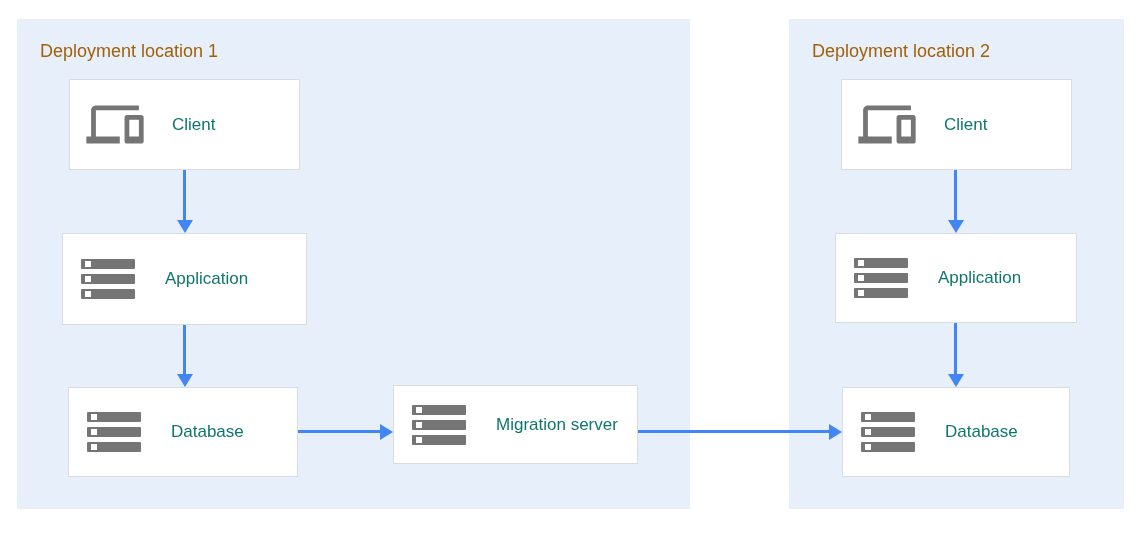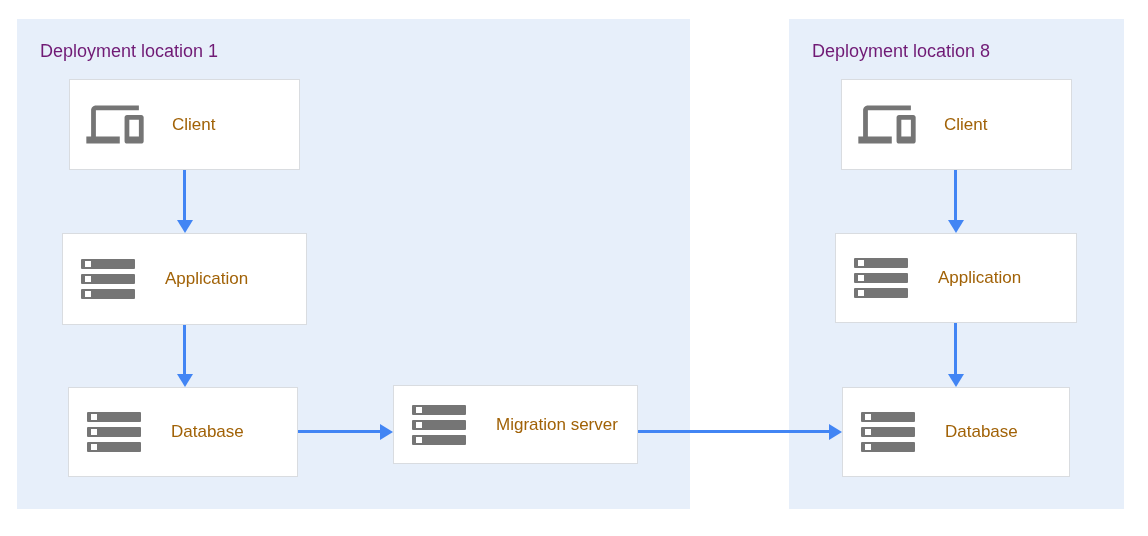--- a/index.html
+++ b/index.html
@@ -15,21 +15,21 @@
     position: absolute;
     background: #e7effa;
   }
   #zone1 { left: 17px; top: 19px; width: 673px; height: 490px; }
   #zone2 { left: 789px; top: 19px; width: 335px; height: 490px; }
   .zone-title {
     position: absolute;
     left: 23px;
     top: 22px;
     font-size: 18px;
-    color: #701a75;
+    color: #a16207;
     white-space: nowrap;
   }
   .node {
     position: absolute;
     background: #ffffff;
     border: 1px solid #d9dce0;
     box-sizing: border-box;
     display: flex;
     align-items: center;
     padding-left: 16px;
@@ -45,21 +45,21 @@
     width: 58px;
     display: flex;
     justify-content: center;
     align-items: center;
     flex: 0 0 58px;
   }
   .node-label {
     margin-left: 28px;
     font-size: 17px;
     line-height: 1.6;
-    color: #a16207;
+    color: #0f766e;
   }
   
   .stack-icon { display: flex; flex-direction: column; gap: 5px; }
   .stack-icon .bar {
     width: 54px; height: 10px;
     background: #757575;
     border-radius: 1px;
     position: relative;
   }
   .stack-icon .bar::before {
@@ -103,21 +103,21 @@
 </head>
 <body>
 
 <div id="stage">
 
   <div class="zone" id="zone1">
     <div class="zone-title">Deployment location 1</div>
   </div>
 
   <div class="zone" id="zone2">
-    <div class="zone-title">Deployment location 8</div>
+    <div class="zone-title">Deployment location 2</div>
   </div>
 
   <div class="node" id="n-client1">
     <span class="icon-cell">
       <svg viewBox="0 3 24 18" width="58" height="43" aria-hidden="true">
         <path fill="#757575" d="M4 6h18V4H4c-1.1 0-2 .9-2 2v11H0v3h14v-3H4V6zm19 2h-6c-.55 0-1 .45-1 1v10c0 .55.45 1 1 1h6c.55 0 1-.45 1-1V9c0-.55-.45-1-1-1zm-1 9h-4v-7h4v7z"></path>
       </svg>
     </span>
     <span class="node-label">Client</span>
   </div>

